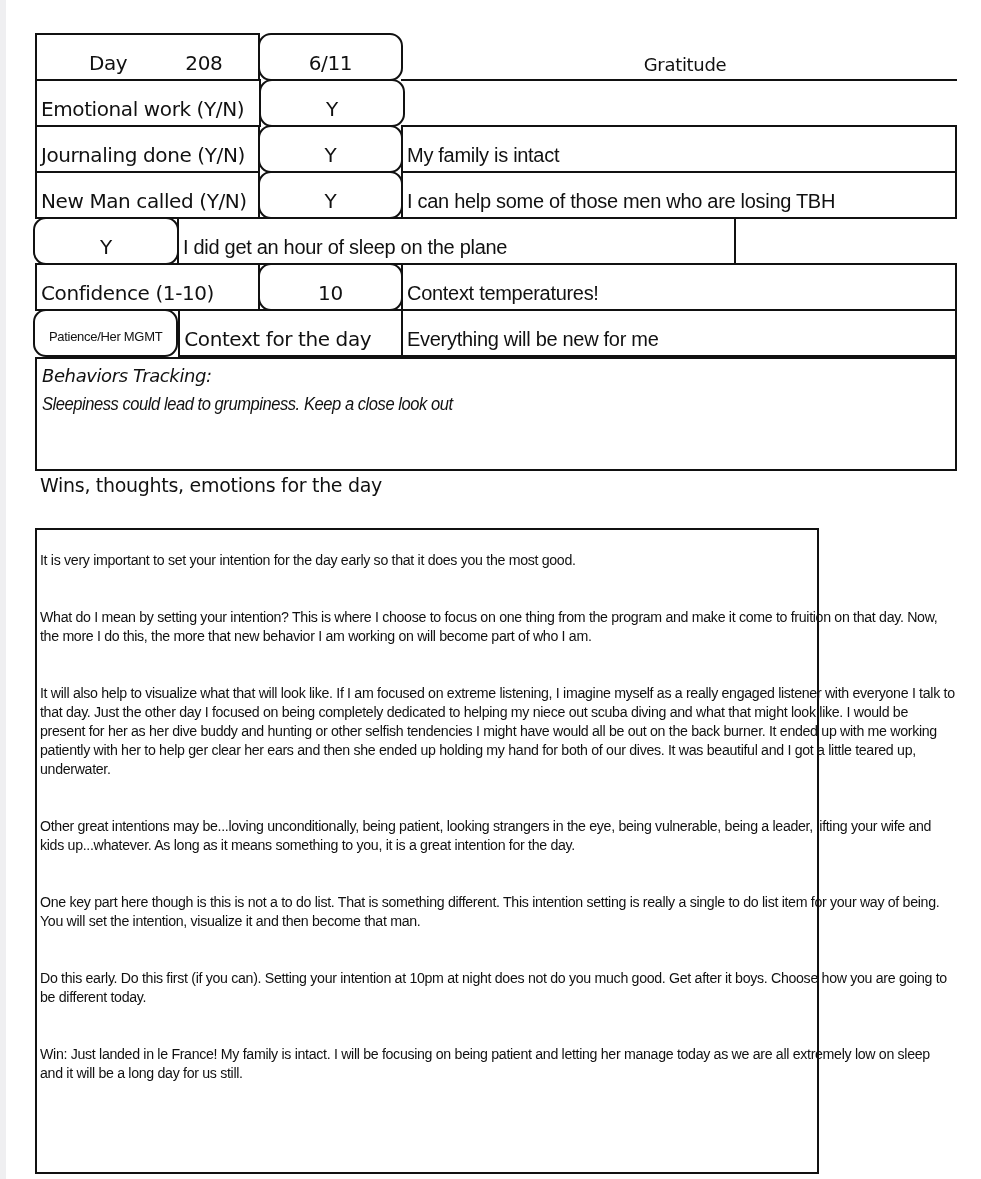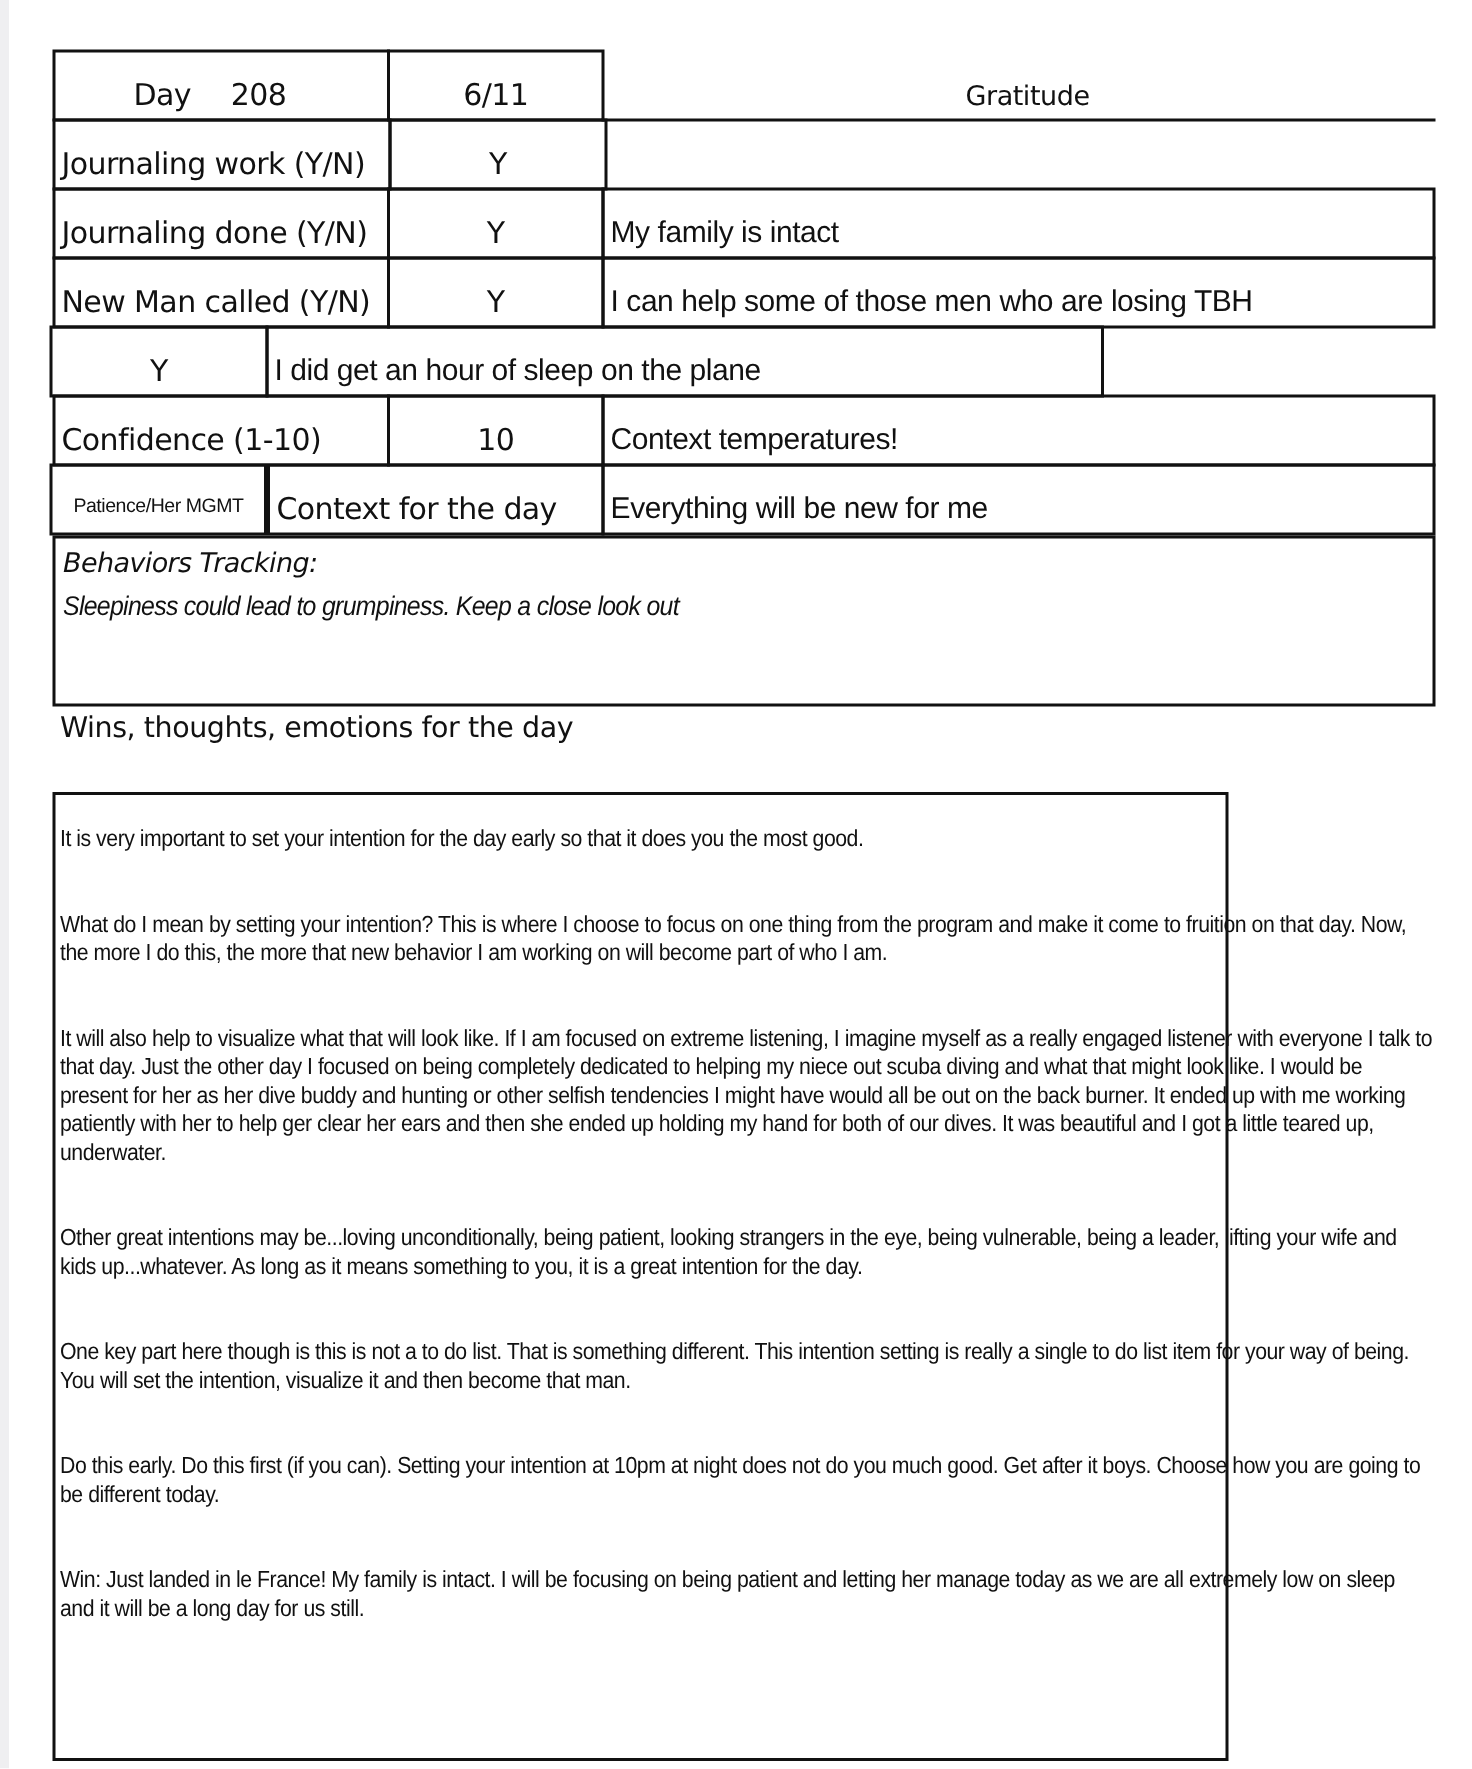--- a/index.html
+++ b/index.html
@@ -10,26 +10,26 @@
   .left-strip { position: absolute; left: 0; top: 0; width: 6px; height: 1179px; background: #efeff1; }
   .grid { position: absolute; left: 35px; top: 35px; width: 922px; }
   .row { display: flex; height: 46px; }
   .cell {
     box-sizing: border-box; border: 2px solid #111; margin-left: -2px; margin-top: -2px;
     display: flex; align-items: flex-end; padding: 0 4px 4px 4px;
     font-size: 20px; line-height: 24px; white-space: nowrap; overflow: hidden;
     font-family: "DejaVu Sans", sans-serif; letter-spacing: -0.4px;
   }
   .c1 { width: 226px; margin-left: 0; }
-  .c2 { width: 146px; justify-content: center; }
+  .c2 { width: 146px; justify-content: center; border-radius: 13px; }
   .c3 { width: 559px; font-family: "Liberation Sans Narrow", "Liberation Sans", sans-serif; letter-spacing: -0.3px; }
   .header .c3 { border: none; justify-content: center; border-top: none; padding-left: 16px; }
   .header .c3-wrap { border-bottom: 2px solid #111; }
   .day-label { flex: 1; margin-left: 48px; }
-  .day-num { width: 100px; text-align: left; }
+  .day-num { width: 100px; text-align: center; }
   .small { font-size: 13px; font-family: "Liberation Sans", sans-serif; letter-spacing: -0.3px; padding-bottom: 6px; }
   .behaviors {
     position: absolute; left: 35px; top: 357px; width: 922px; height: 114px; box-sizing: border-box;
     border: 2px solid #111; padding: 6px 5px; font-style: italic;
   }
   .behaviors .title { font-family: "DejaVu Sans", sans-serif; font-size: 18px; letter-spacing: -0.4px; margin-bottom: 8px; }
   .behaviors .text { font-size: 18px; letter-spacing: -0.5px; transform: scaleX(0.92); transform-origin: left; white-space: nowrap; }
   .wins-heading {
     position: absolute; left: 40px; top: 474px; font-family: "DejaVu Sans", sans-serif;
     font-size: 19px; letter-spacing: -0.3px;
@@ -54,21 +54,21 @@
       <span class="day-label">Day</span>
       <span class="day-num">208</span>
     </div>
     <div class="cell c2">6/11</div>
     <div class="c3-wrap" style="width:559px;margin-left:-2px;box-sizing:border-box;height:46px;margin-top:0;">
       <div class="cell c3" style="height:44px;width:100%;margin:0;font-family:'DejaVu Sans',sans-serif;font-size:18px;padding-bottom:2px;">Gratitude</div>
     </div>
   </div>
 
   <div class="row">
-    <div class="cell c1">Journaling work  (Y/N)</div>
+    <div class="cell c1">Emotional work  (Y/N)</div>
     <div class="cell c2">Y</div>
   </div>
   <div class="row">
     <div class="cell c1">Journaling done (Y/N)</div>
     <div class="cell c2">Y</div>
     <div class="cell c3">My family is intact</div>
   </div>
   <div class="row">
     <div class="cell c1">New Man called (Y/N)</div>
     <div class="cell c2">Y</div>

